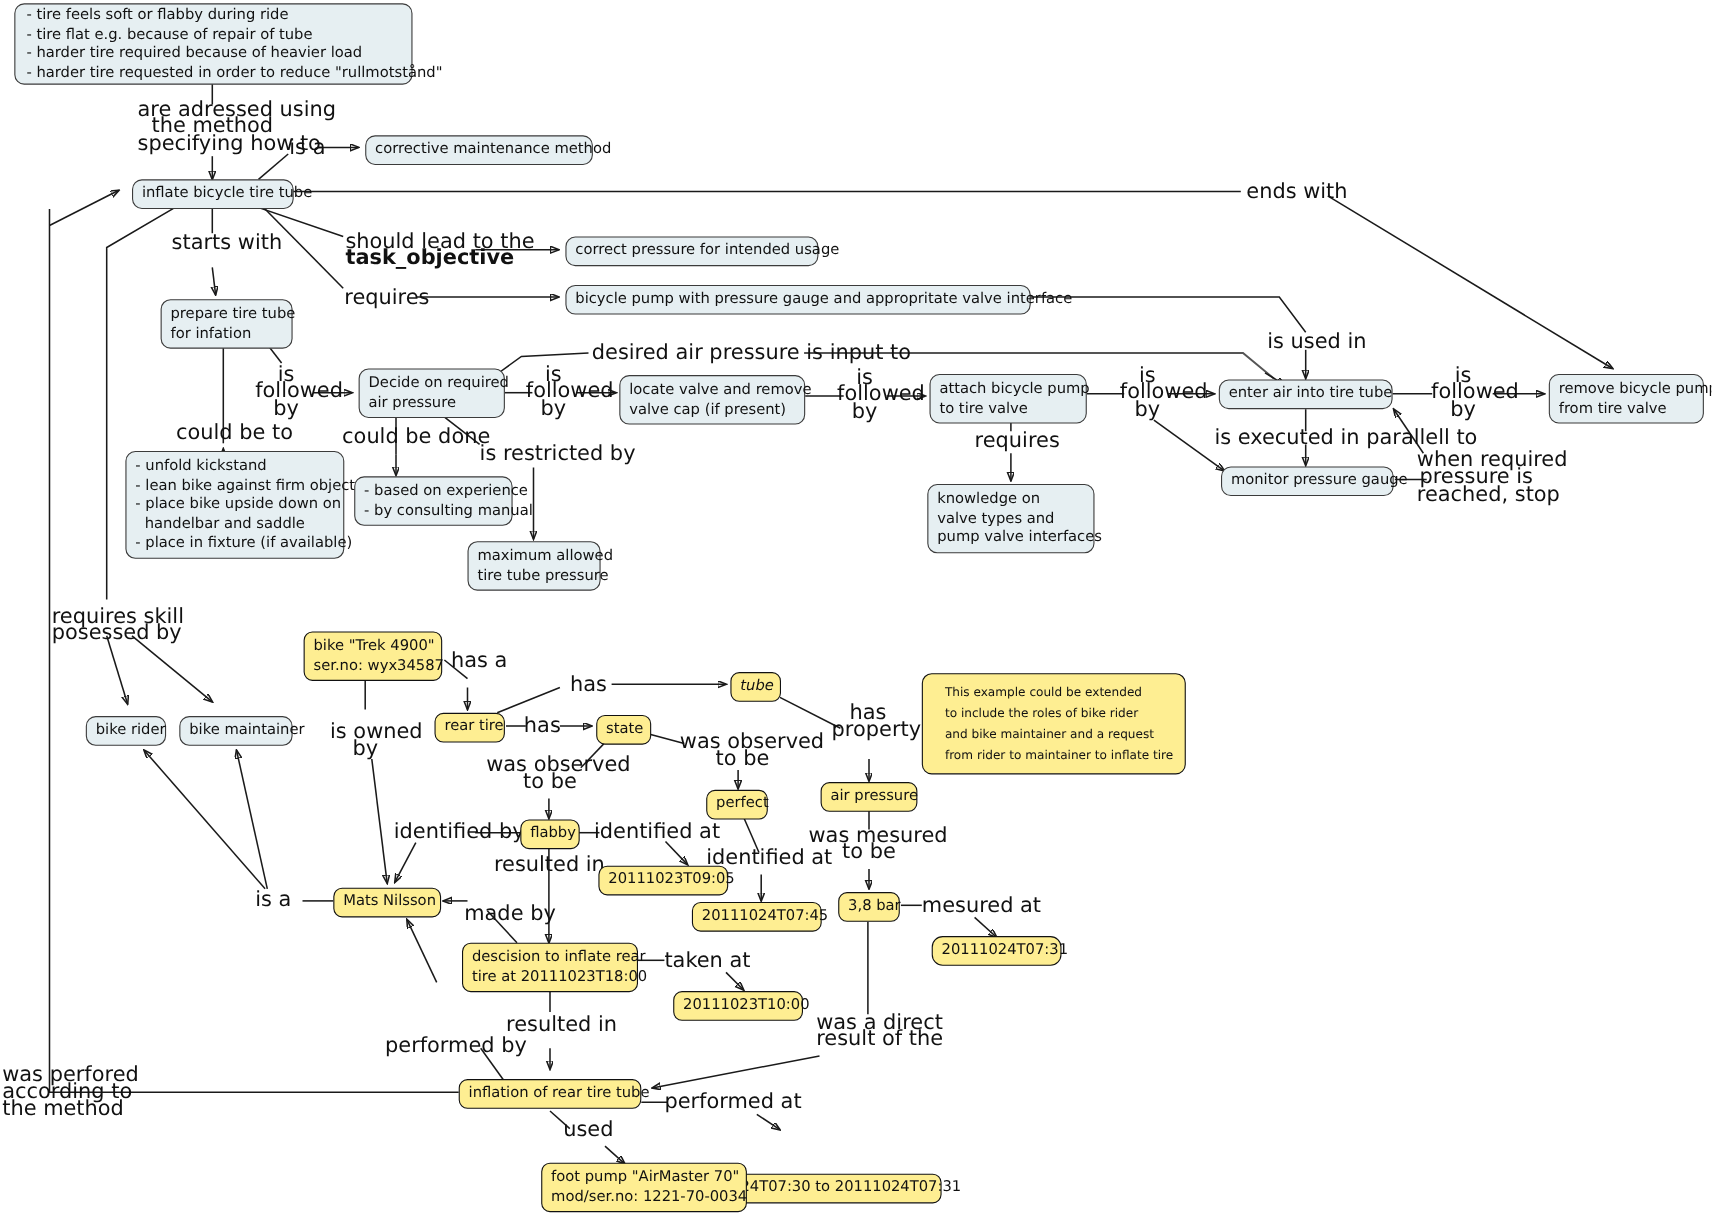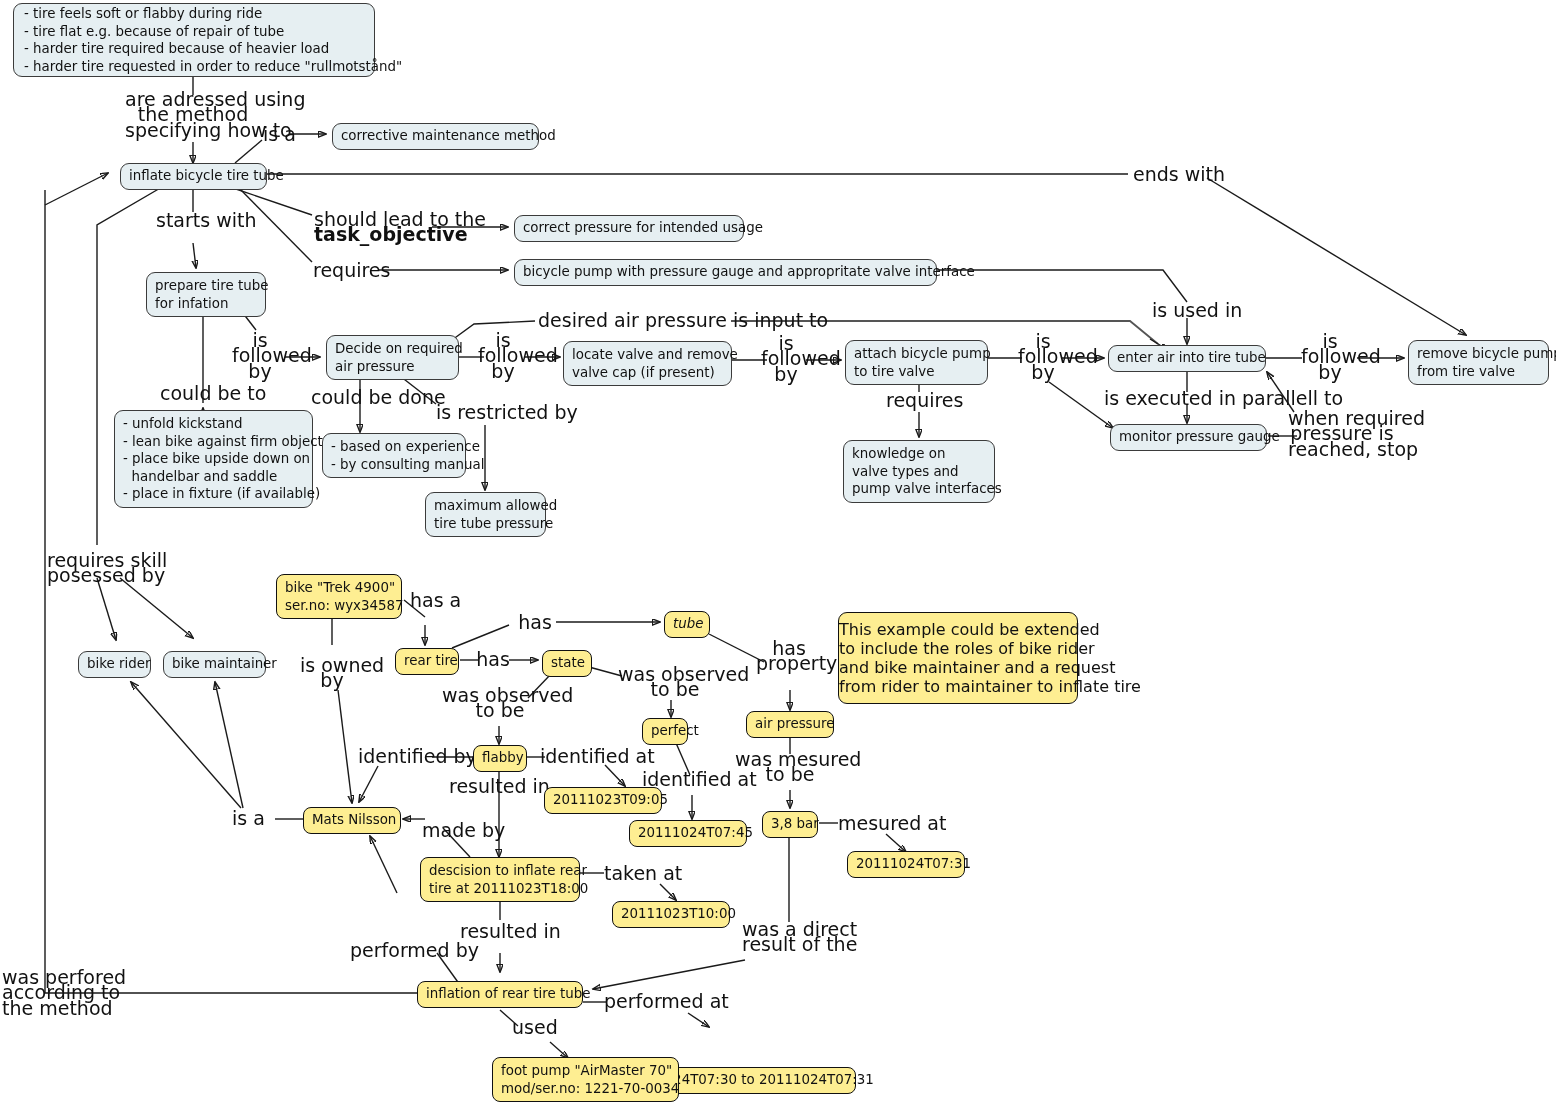--- a/index.html
+++ b/index.html
@@ -31,23 +31,23 @@
   }
   .node.yellow{
     background:#feee92;
     border:1.4px solid #111111;
     border-radius:8px;
   }
   .node.note{
     background:#feee92;
     border:1.4px solid #111111;
     border-radius:9px;
-    padding:7px 0;
+    padding:7px 20px;
     line-height:19px;
-    font-size:16px;
+    font-size:11px;
   }
   .node.symptoms{
     line-height:17.5px;
     padding:1px 10px;
   }
   .node.tall{line-height:17.5px;}
 
   .lbl{
     position:absolute;
     color:#111111;
@@ -259,35 +259,35 @@
 
   <div class="node yellow tall" style="left:276px;top:574px;width:126px;">bike "Trek 4900"
 ser.no: wyx34587</div>
 
   <div class="node yellow" style="left:395px;top:648px;width:64px;">rear tire</div>
 
   <div class="node yellow" style="left:664px;top:611px;width:46px;font-style:italic;">tube</div>
 
   <div class="node yellow" style="left:542px;top:650px;width:50px;">state</div>
 
-  <div class="node yellow" style="left:642px;top:718px;width:46px;">perfect</div>
+  <div class="node yellow" style="left:642px;top:718px;width:56px;">perfect</div>
 
   <div class="node yellow" style="left:473px;top:745px;width:54px;">flabby</div>
 
   <div class="node yellow" style="left:746px;top:711px;width:88px;">air pressure</div>
 
   <div class="node yellow" style="left:762px;top:811px;width:56px;">3,8 bar</div>
 
   <div class="node yellow" style="left:303px;top:807px;width:98px;">Mats Nilsson</div>
 
   <div class="node yellow" style="left:544px;top:787px;width:118px;">20111023T09:05</div>
 
   <div class="node yellow" style="left:629px;top:820px;width:118px;">20111024T07:45</div>
 
-  <div class="node yellow" style="left:847px;top:851px;width:118px;">20111024T07:31</div>
+  <div class="node yellow" style="left:847px;top:851px;width:118px;border-radius:10px;">20111024T07:31</div>
 
   <div class="node yellow tall" style="left:420px;top:857px;width:160px;">descision to inflate rear
 tire at 20111023T18:00</div>
 
   <div class="node yellow" style="left:612px;top:901px;width:118px;">20111023T10:00</div>
 
   <div class="node yellow" style="left:417px;top:981px;width:166px;">inflation of rear tire tube</div>
 
   <div class="node yellow" style="left:613px;top:1024px;width:243px;margin-top:43px;">20111024T07:30 to 20111024T07:31</div>
 

